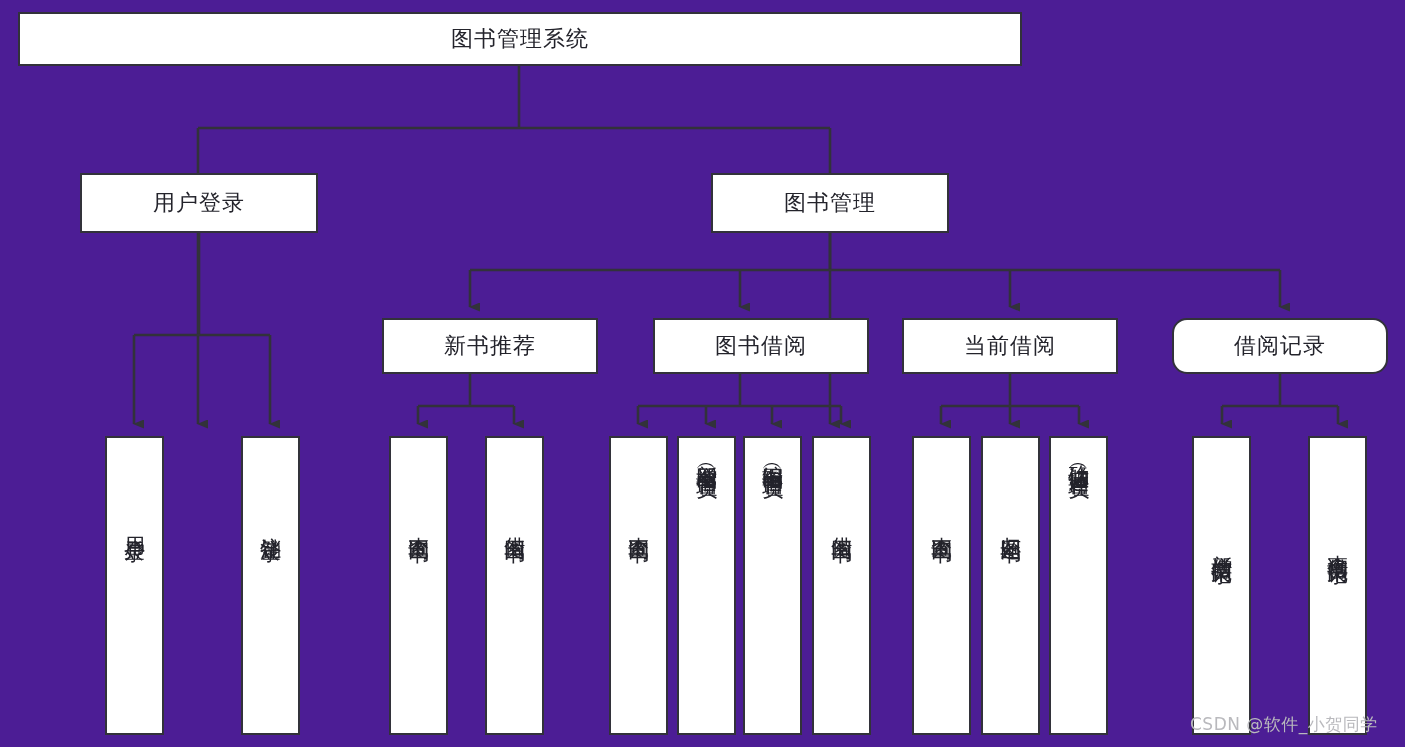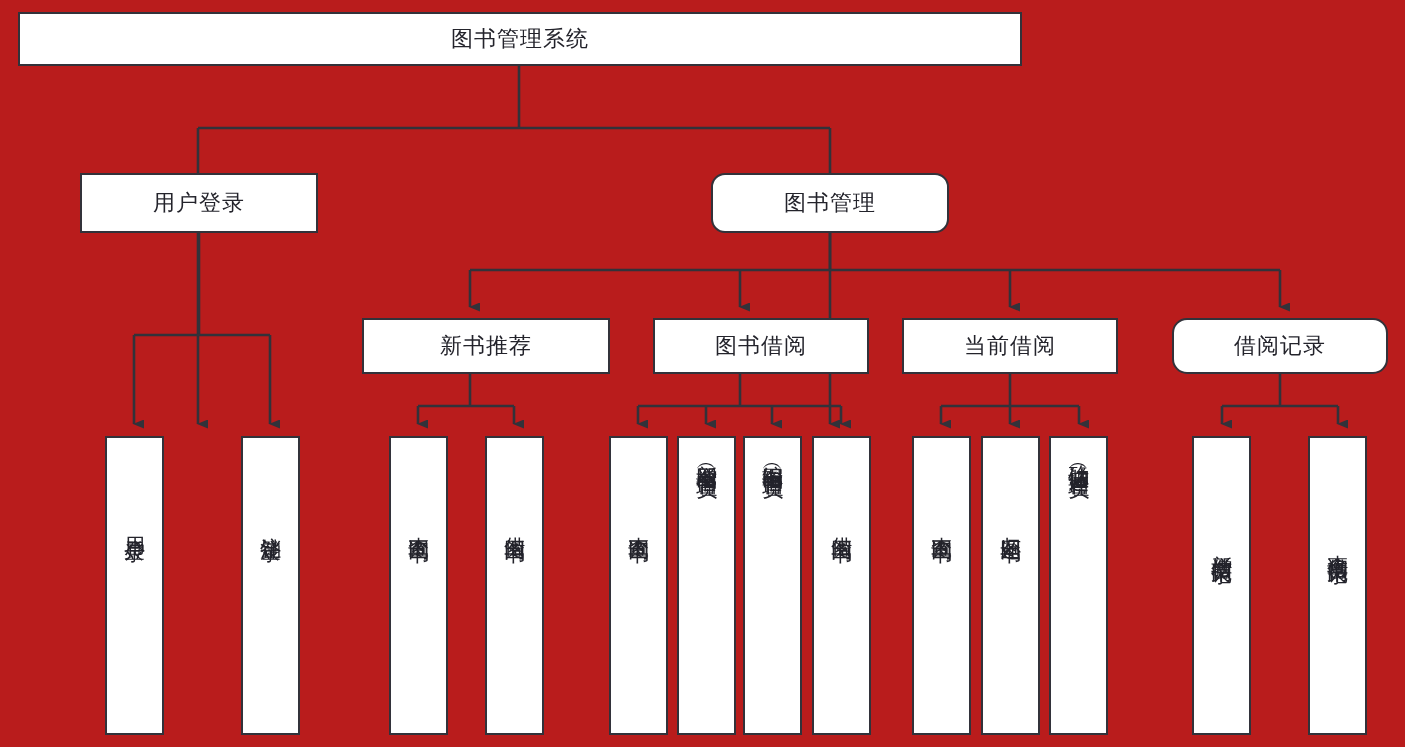--- a/index.html
+++ b/index.html
@@ -7,21 +7,21 @@
     padding: 0;
     background: #ffffff;
   }
   body {
     font-family: "DejaVu Sans", "Liberation Sans", sans-serif;
   }
   #canvas {
     position: relative;
     width: 1405px;
     height: 747px;
-    background: #b91c1c;
+    background: #4c1d95;
     overflow: hidden;
   }
   #edges {
     position: absolute;
     left: 0;
     top: 0;
     width: 1405px;
     height: 747px;
   }
   .node {
@@ -130,25 +130,25 @@
     </g>
   </svg>
 
   <div class="node horiz" style="left:18px;top:12px;width:1004px;height:54px;">
     <span class="htext">图书管理系统</span>
   </div>
 
   <div class="node horiz" style="left:80px;top:173px;width:238px;height:60px;">
     <span class="htext">用户登录</span>
   </div>
-  <div class="node horiz" style="left:711px;top:173px;width:238px;height:60px;border-radius:14px;">
+  <div class="node horiz" style="left:711px;top:173px;width:238px;height:60px;">
     <span class="htext">图书管理</span>
   </div>
 
-  <div class="node horiz" style="left:362px;top:318px;width:248px;height:56px;">
+  <div class="node horiz" style="left:382px;top:318px;width:216px;height:56px;">
     <span class="htext">新书推荐</span>
   </div>
   <div class="node horiz" style="left:632px;top:318px;width:216px;height:56px;margin-left:21px;">
     <span class="htext">图书借阅</span>
   </div>
   <div class="node horiz" style="left:902px;top:318px;width:216px;height:56px;">
     <span class="htext">当前借阅</span>
   </div>
   <div class="node horiz" style="left:1172px;top:318px;width:216px;height:56px;border-radius:15px;">
     <span class="htext">借阅记录</span>
@@ -191,14 +191,15 @@
     <span class="vtext">确认归还（管理员）</span>
   </div>
 
   <div class="node vert mid3" style="left:1192px;top:436px;width:59px;height:299px;">
     <span class="vtext">新增借阅记录</span>
   </div>
   <div class="node vert mid3" style="left:1308px;top:436px;width:59px;height:299px;">
     <span class="vtext">查询借阅记录</span>
   </div>
 
+  <div class="watermark">CSDN @软件_小贺同学</div>
 
 </div>
 
 </body></html>

